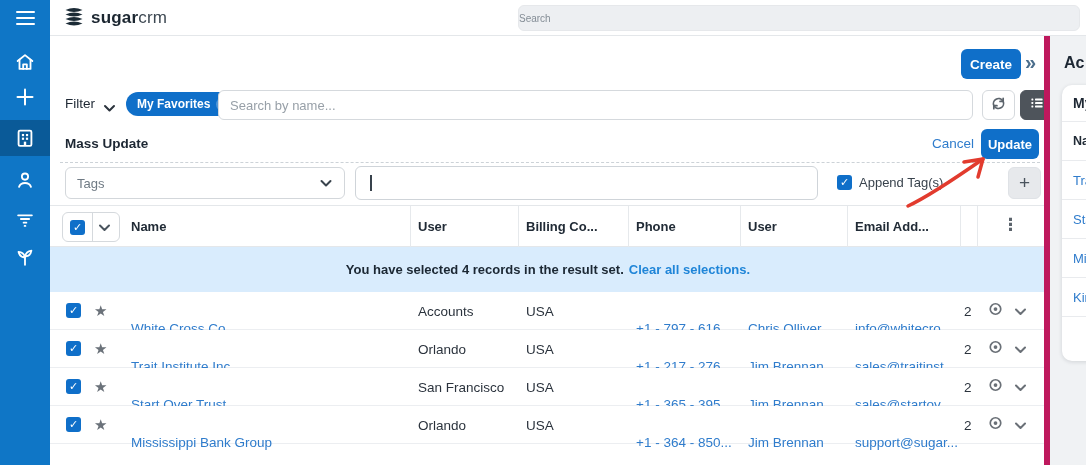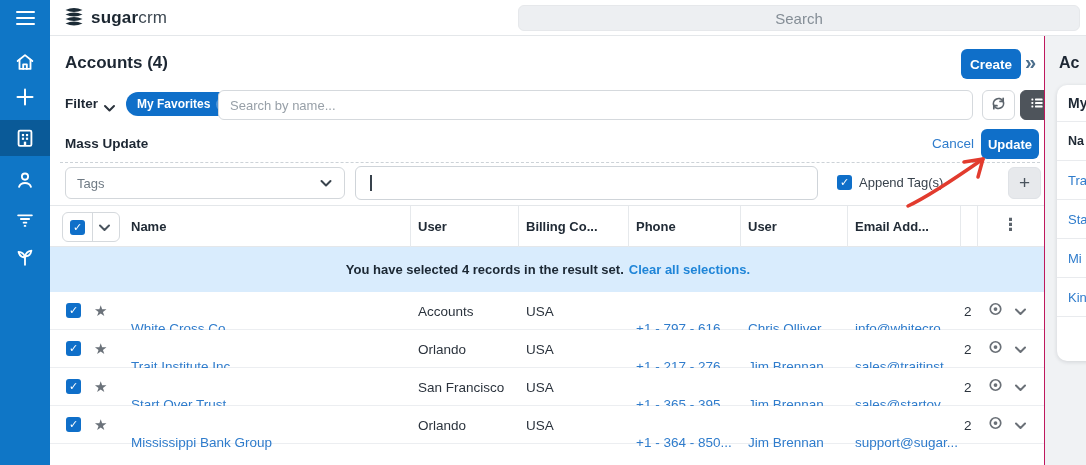--- a/index.html
+++ b/index.html
@@ -8,39 +8,39 @@
 
   
   .topbar { position:absolute; left:0; top:0; width:1086px; height:36px; background:#fff; border-bottom:1px solid #e4e7ea; z-index:5; }
   .hamburger { position:absolute; left:0; top:0; width:50px; height:36px; background:#0f76c6; display:flex; flex-direction:column; justify-content:center; align-items:center; gap:4px; cursor:pointer; }
   .hamburger i { display:block; width:19px; height:2px; background:#fff; border-radius:1px; }
   .logo { position:absolute; left:62px; top:0; height:36px; display:flex; align-items:center; gap:5px; }
   .logo .word { font-size:17px; color:#1b2630; letter-spacing:.2px; }
   .logo .word b { font-weight:bold; }
   .logo .word span { color:#3d4852; font-weight:normal; }
   .top-search { position:absolute; left:518px; top:5px; width:562px; height:26px; background:#edeff2; border:1px solid #e6e8eb; border-radius:6px; }
-  .top-search input { width:100%; height:100%; background:transparent; border:none; outline:none; text-align:center; font-size:15px; color:#59636d; font-family:inherit; }
+  .top-search input { width:100%; height:100%; background:transparent; border:none; outline:none; text-align:left; font-size:10px; color:#59636d; font-family:inherit; }
   .top-search input::placeholder { color:#848d96; }
 
   
   .sidebar { position:absolute; left:0; top:36px; width:50px; height:429px; background:#0f76c6; z-index:4; }
   .side-ic { position:absolute; left:0; width:50px; height:36px; display:flex; align-items:center; justify-content:center; cursor:pointer; }
   .side-ic.active { background:#0a5a98; }
   .side-ic svg { display:block; }
 
   
   .main { position:absolute; left:50px; top:36px; width:996px; height:429px; background:#fff; }
 
   .page-title { position:absolute; left:15px; top:17px; font-size:17px; font-weight:bold; color:#1d2733; }
   .btn-blue { background:#0f6fc9; color:#fff; font-weight:bold; border:none; border-radius:6px; font-family:inherit; cursor:pointer; }
   .create-btn { position:absolute; left:911px; top:13px; width:60px; height:30px; font-size:13.5px; }
   .expand { position:absolute; left:975px; top:15px; font-size:20px; font-weight:bold; color:#4b6e8c; letter-spacing:-2px; cursor:pointer; }
 
   
-  .filter-label { position:absolute; left:15px; top:60px; font-size:13.5px; font-weight:bold; color:#1d2733; cursor:pointer; }
+  .filter-label { position:absolute; left:15px; top:60px; font-size:13.5px; font-weight:normal; color:#1d2733; cursor:pointer; }
   .filter-chev { position:absolute; left:53px; top:63px; cursor:pointer; }
   .fav-pill { position:absolute; left:76px; top:56px; height:24px; background:#0f6fc9; border-radius:12px; display:flex; align-items:center; gap:6px; padding:0 5px 0 11px; cursor:pointer; }
   .fav-pill .txt { color:#fff; font-size:12px; font-weight:bold; }
   .xcirc { width:15px; height:15px; border-radius:50%; background:rgba(255,255,255,.28); color:#fff; font-size:10px; line-height:15px; text-align:center; font-weight:bold; cursor:pointer; }
   .name-search { position:absolute; left:168px; top:54px; width:755px; height:30px; border:1px solid #d5d9dd; border-radius:6px; background:#fff; }
   .name-search input { width:100%; height:100%; border:none; outline:none; background:transparent; padding:0 11px; font-size:13px; color:#333; font-family:inherit; }
   .name-search input::placeholder { color:#98a0a8; }
   .sq-btn { position:absolute; top:54px; width:33px; height:30px; border-radius:6px; display:flex; align-items:center; justify-content:center; cursor:pointer; }
   .refresh-btn { left:932px; background:#fff; border:1px solid #d5d9dd; }
   .listview-btn { left:970px; background:#4e545b; border:1px solid #4e545b; }
@@ -86,21 +86,21 @@
   .c-link { color:#2f7ccc; cursor:pointer;margin-top:17px; }
   .row .cb { position:absolute; left:16px; top:11px; }
   .star { position:absolute; left:44px; top:50%; transform:translateY(-50%); font-size:15px; color:#6b727a; cursor:pointer; }
   .eye, .rchev { position:absolute; top:50%; transform:translateY(-50%); cursor:pointer; }
   .eye { left:938px; } .rchev { left:964px; }
 
   
   .arrow-svg { position:absolute; left:830px; top:104px; z-index:9; pointer-events:none; }
 
   
-  .panel { position:absolute; right:0; top:36px; width:42px; height:429px; background:#f0f2f4; border-left:1px solid #be185d; z-index:3; }
+  .panel { position:absolute; right:0; top:36px; width:42px; height:429px; background:#f0f2f4; border-left:6px solid #be185d; z-index:3; }
   .panel-title { position:absolute; left:14px; top:18px; font-size:16px; font-weight:bold; color:#1d2733; white-space:nowrap; }
   .panel-card { position:absolute; left:12px; top:49px; width:40px; height:276px; background:#fff; border-radius:10px 0 0 10px; box-shadow:0 1px 4px rgba(20,30,40,.14); overflow:hidden; }
   .pc-row { padding:0 0 0 11px; display:flex; align-items:center; border-bottom:1px solid #e9ebee; white-space:nowrap; }
   .pc-head { height:37px; font-size:14px; font-weight:bold; color:#1d2733; }
   .pc-col { height:39px; font-size:12.5px; font-weight:bold; color:#212b36; }
   .pc-item { height:39px; font-size:13px; color:#2f7ccc; cursor:pointer; }
 </style>
 </head>
 <body>
 
@@ -182,21 +182,20 @@
           <path d="M12 20.5 V12"></path>
           <path d="M12 12.5 Q6.5 12.5 5 6.5 Q11 7 12 12.5Z"></path>
           <path d="M12 11.5 Q13 6 19 5 Q18 11 12 11.5Z"></path>
         </svg>
       </span>
     </div>
   </div>
 
   <div class="main">
 
-    <div class="page-title">Accounts (4)</div>
     <button class="btn-blue create-btn">Create</button>
     <div class="expand">»</div>
 
     <div class="filter-label">Filter</div>
     <span class="filter-chev">
       <svg width="13" height="10" viewBox="0 0 13 10" fill="none" stroke="#2b333d" stroke-width="2" stroke-linecap="round" stroke-linejoin="round">
           <path d="M2 3 L6.5 7.5 L11 3"></path>
         </svg>
     </span>
     <div class="fav-pill">

